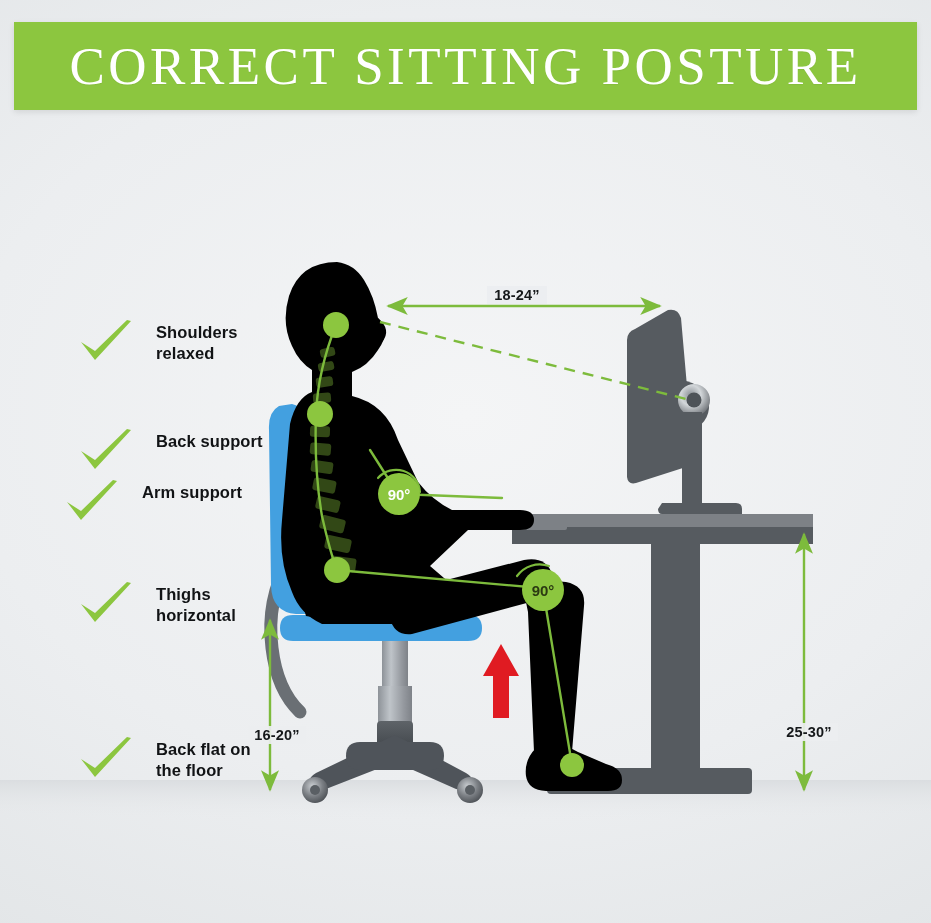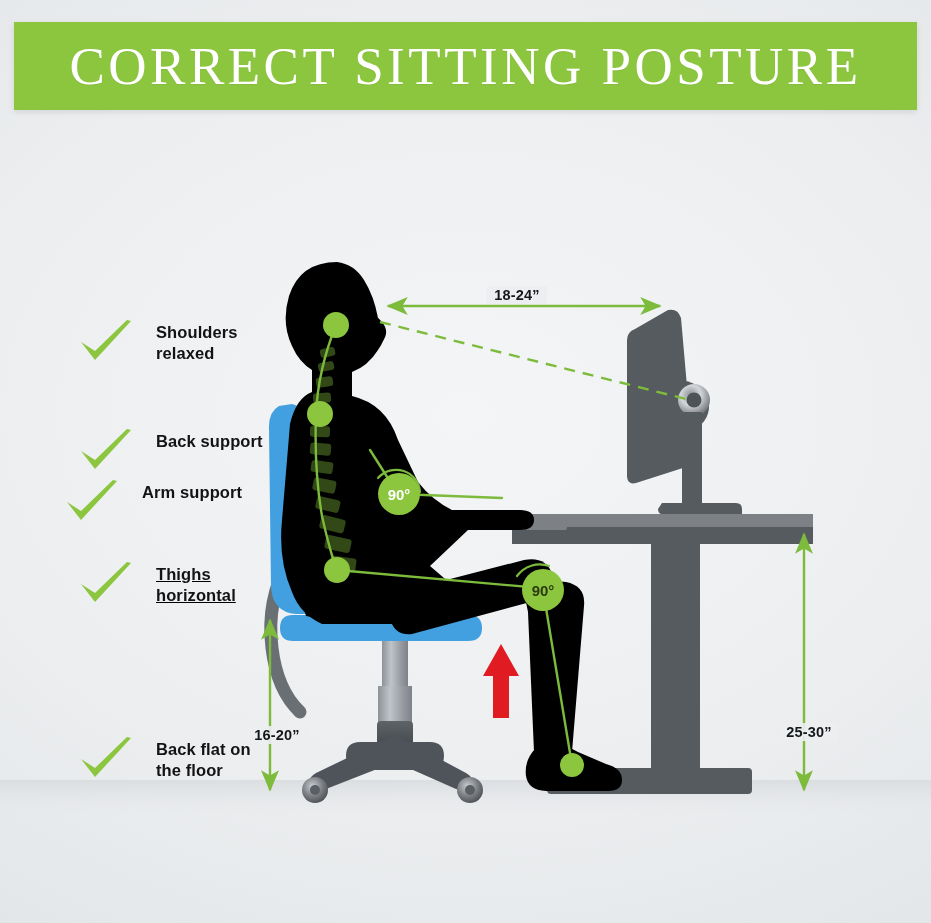--- a/index.html
+++ b/index.html
@@ -82,21 +82,21 @@
     <div class="check-label">Back support</div>
   </div>
 
   <div class="check-item" style="left:64px;top:478px;">
     <svg class="check-mark" viewBox="0 0 56 48">
       <path d="M3 24 L17 42 L53 3 L49 2 L17 33 Z" fill="#8CC63F"></path>
     </svg>
     <div class="check-label">Arm support</div>
   </div>
 
-  <div class="check-item" style="left:78px;top:560px;text-decoration:underline;">
+  <div class="check-item" style="left:78px;top:580px;">
     <svg class="check-mark" viewBox="0 0 56 48">
       <path d="M3 24 L17 42 L53 3 L49 2 L17 33 Z" fill="#8CC63F"></path>
     </svg>
     <div class="check-label">Thighs
 horizontal</div>
   </div>
 
   <div class="check-item" style="left:78px;top:735px;">
     <svg class="check-mark" viewBox="0 0 56 48">
       <path d="M3 24 L17 42 L53 3 L49 2 L17 33 Z" fill="#8CC63F"></path>

